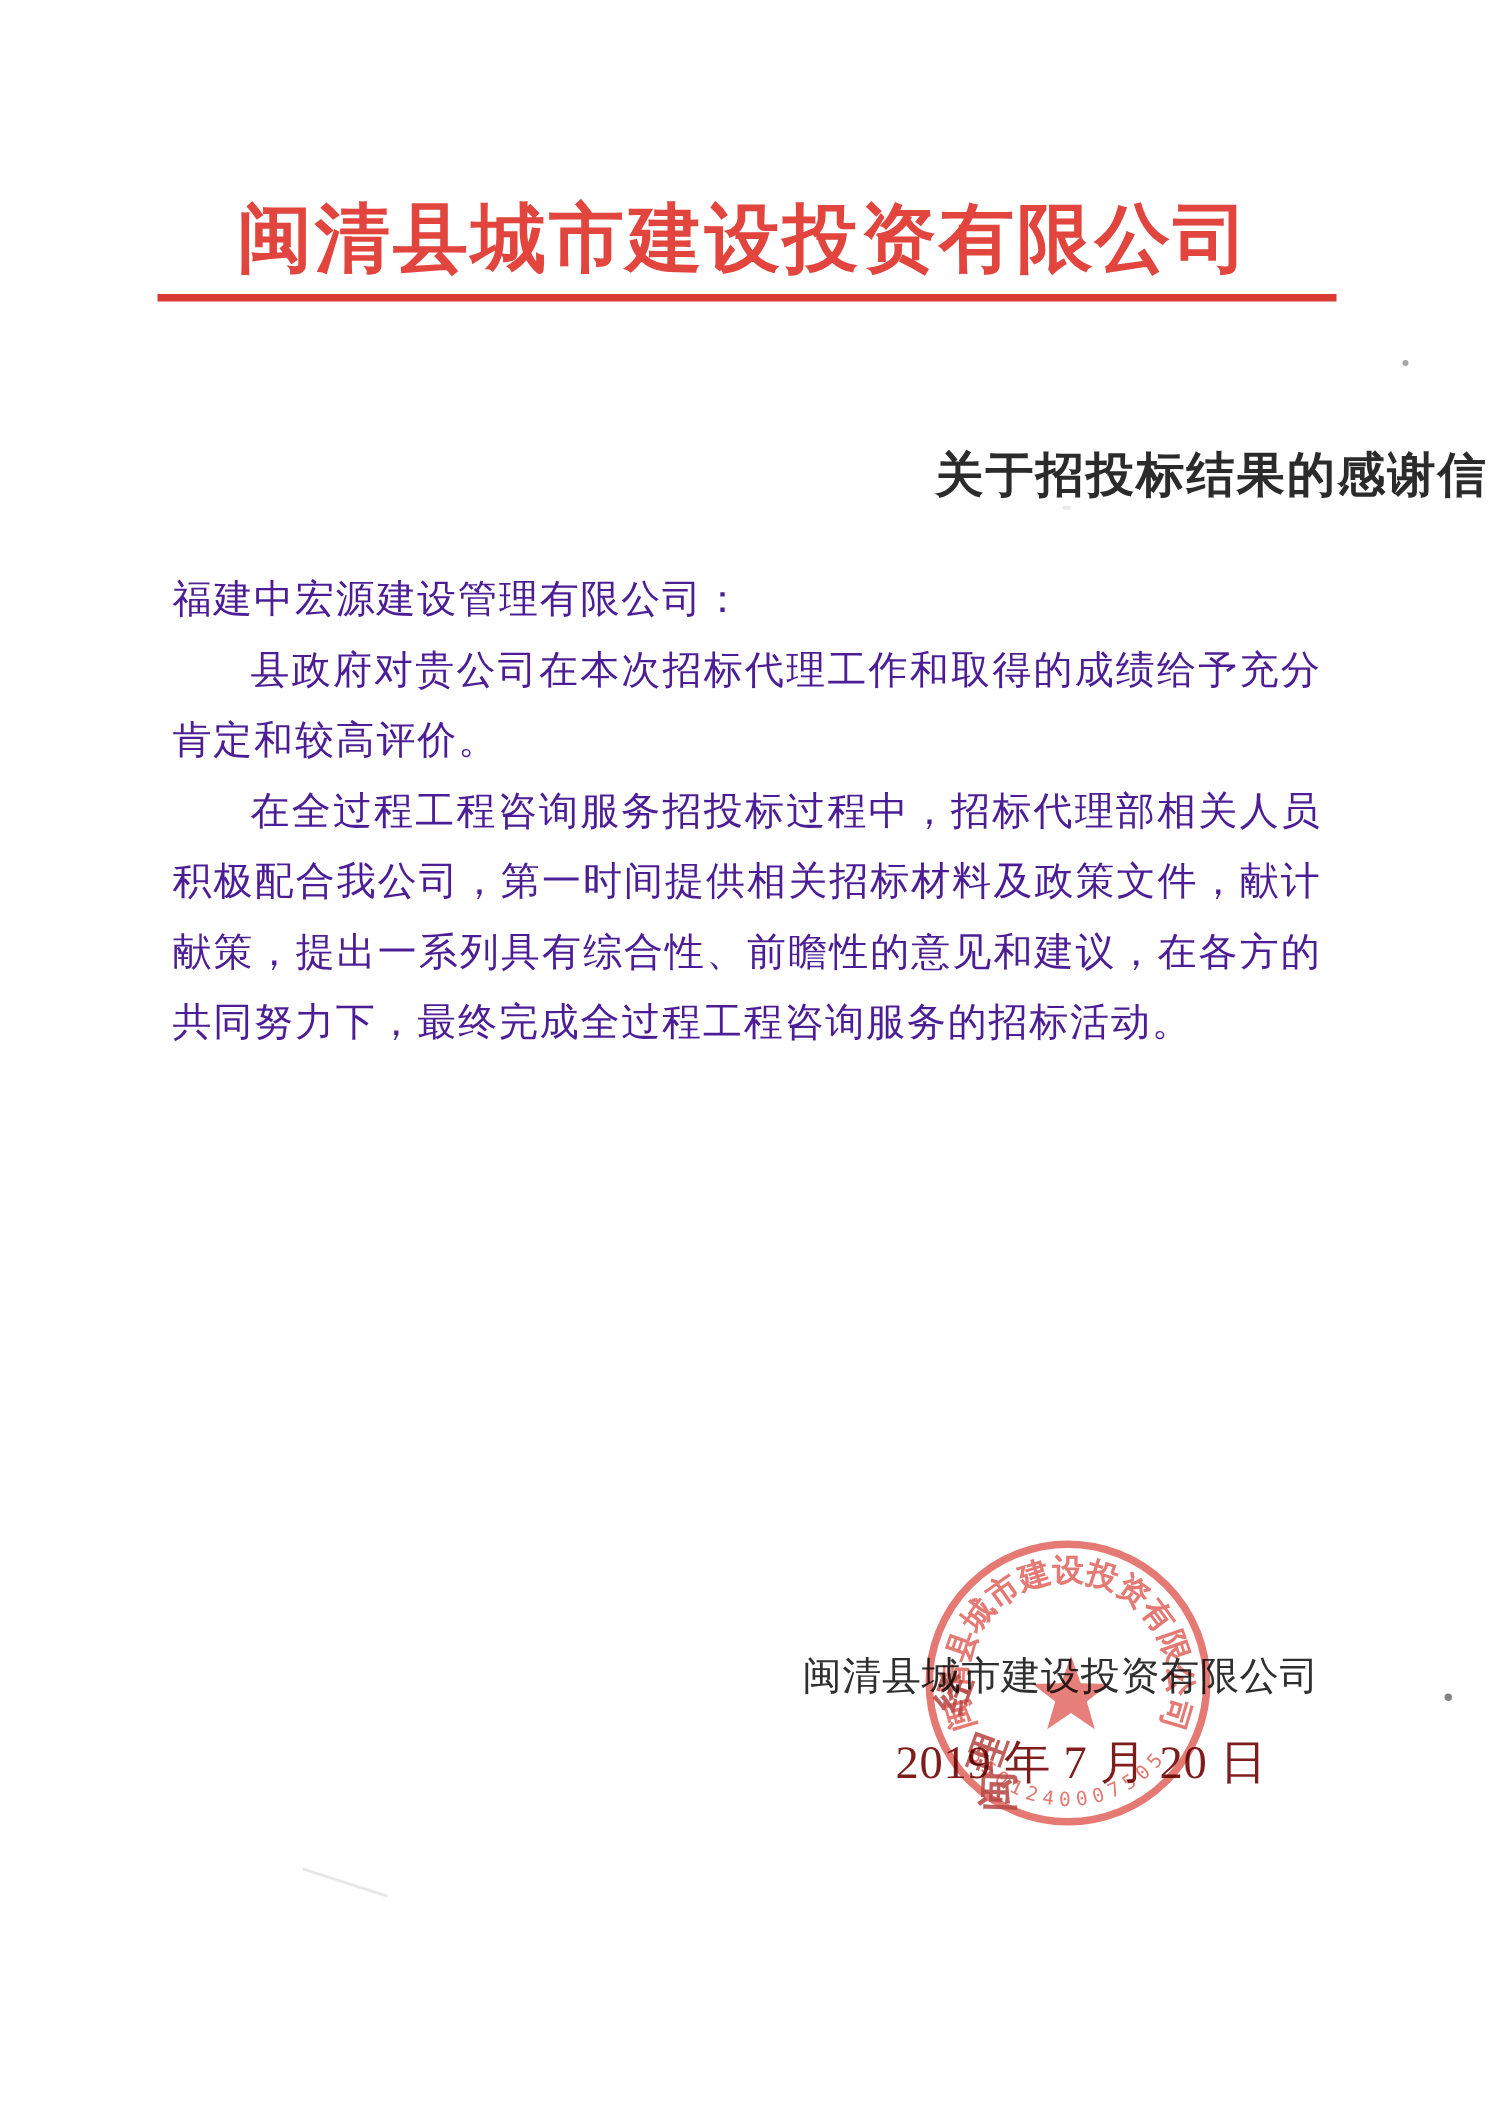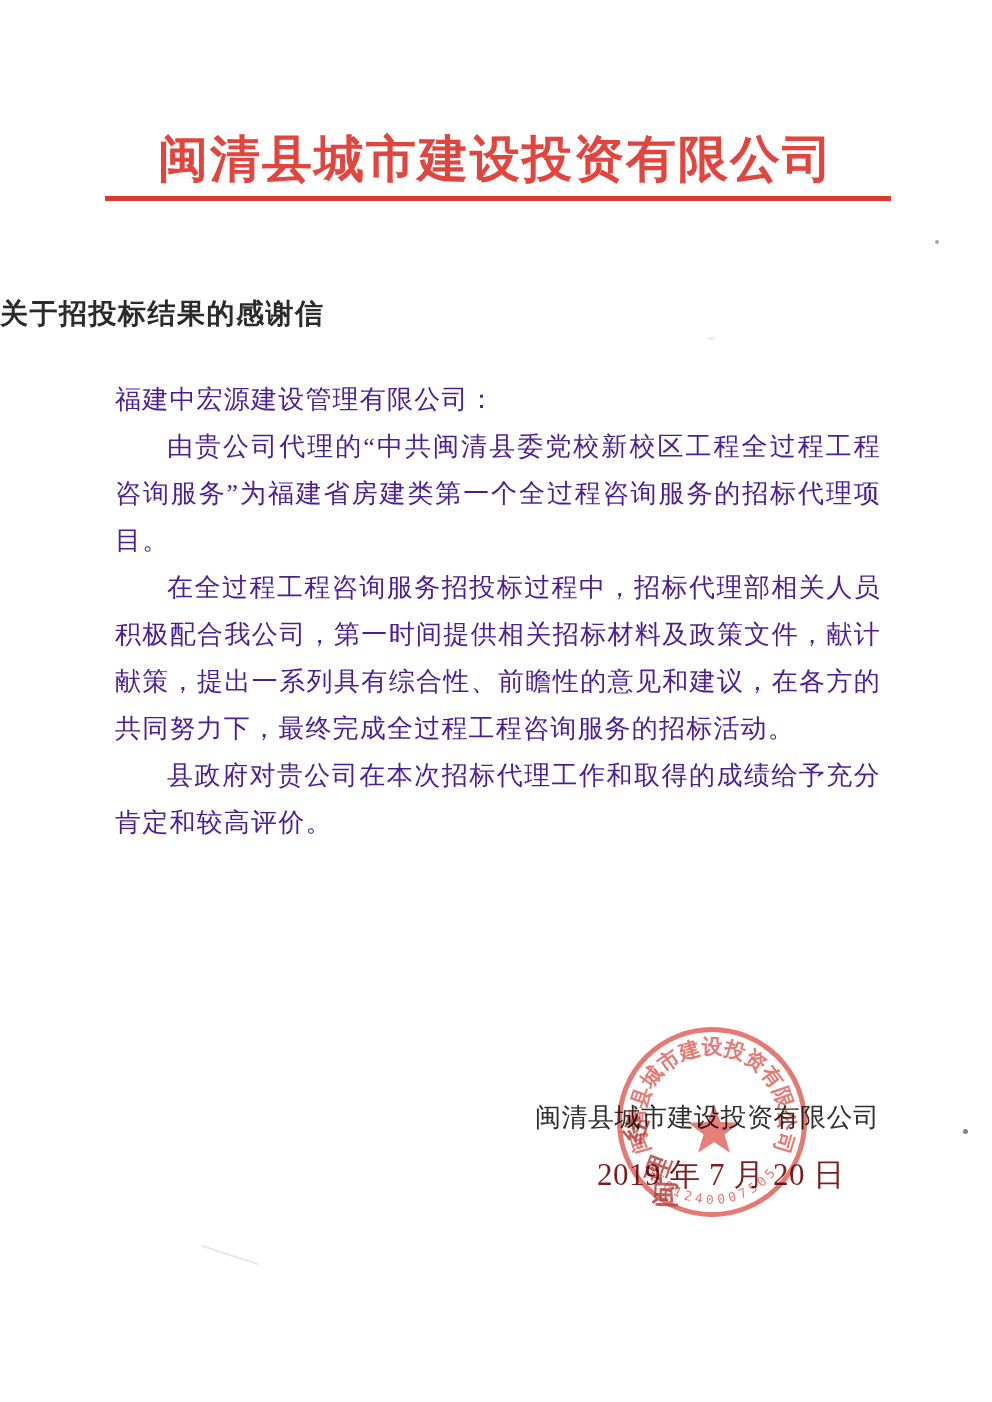--- a/index.html
+++ b/index.html
@@ -26,22 +26,22 @@
   .letterhead-rule {
     position: absolute;
     top: 196px; left: 105px;
     width: 786px; height: 5px;
     background: #d93a33;
   }
   
   .doc-title {
     position: absolute;
     top: 295px; left: 0; right: 0;
-    text-align: left;
-    font-size: 28px;
+    text-align: right;
+    font-size: 32px;
     font-weight: 600;
     letter-spacing: 1.5px;
     color: #2b2b2b;
     white-space: nowrap;
   }
   
   .letter-body {
     position: absolute;
     top: 376px; left: 115px;
     width: 766px;
@@ -107,23 +107,22 @@
 
 <div class="page">
 
   <div class="letterhead">闽清县城市建设投资有限公司</div>
   <div class="letterhead-rule"></div>
 
   <div class="doc-title">关于招投标结果的感谢信</div>
 
   <div class="letter-body">
     <p>福建中宏源建设管理有限公司：</p>
-    <p class="indent">由贵公司代理的“中共闽清县委党校新校区工程全过程工程咨询服务”为福建省房建类第一个全过程咨询服务的招标代理项目。</p>
+    <p class="indent">县政府对贵公司在本次招标代理工作和取得的成绩给予充分肯定和较高评价。</p>
     <p class="indent">在全过程工程咨询服务招投标过程中，招标代理部相关人员积极配合我公司，第一时间提供相关招标材料及政策文件，献计献策，提出一系列具有综合性、前瞻性的意见和建议，在各方的共同努力下，最终完成全过程工程咨询服务的招标活动。</p>
-    <p class="indent">县政府对贵公司在本次招标代理工作和取得的成绩给予充分肯定和较高评价。</p>
   </div>
 
   <div class="signature-company">闽清县城市建设投资有限公司</div>
   <div class="signature-date">2019 年 7 月 20 日</div>
 
   <svg class="seal" viewBox="0 0 200 200" xmlns="http://www.w3.org/2000/svg">
     <defs>
       <path id="sealTopArc" d="M 38.4 128.7 A 68 68 0 1 1 161.6 128.7" fill="none"></path>
       <path id="sealBottomArc" d="M 32.8 147 A 82 82 0 0 0 167.2 147" fill="none"></path>
     </defs>

